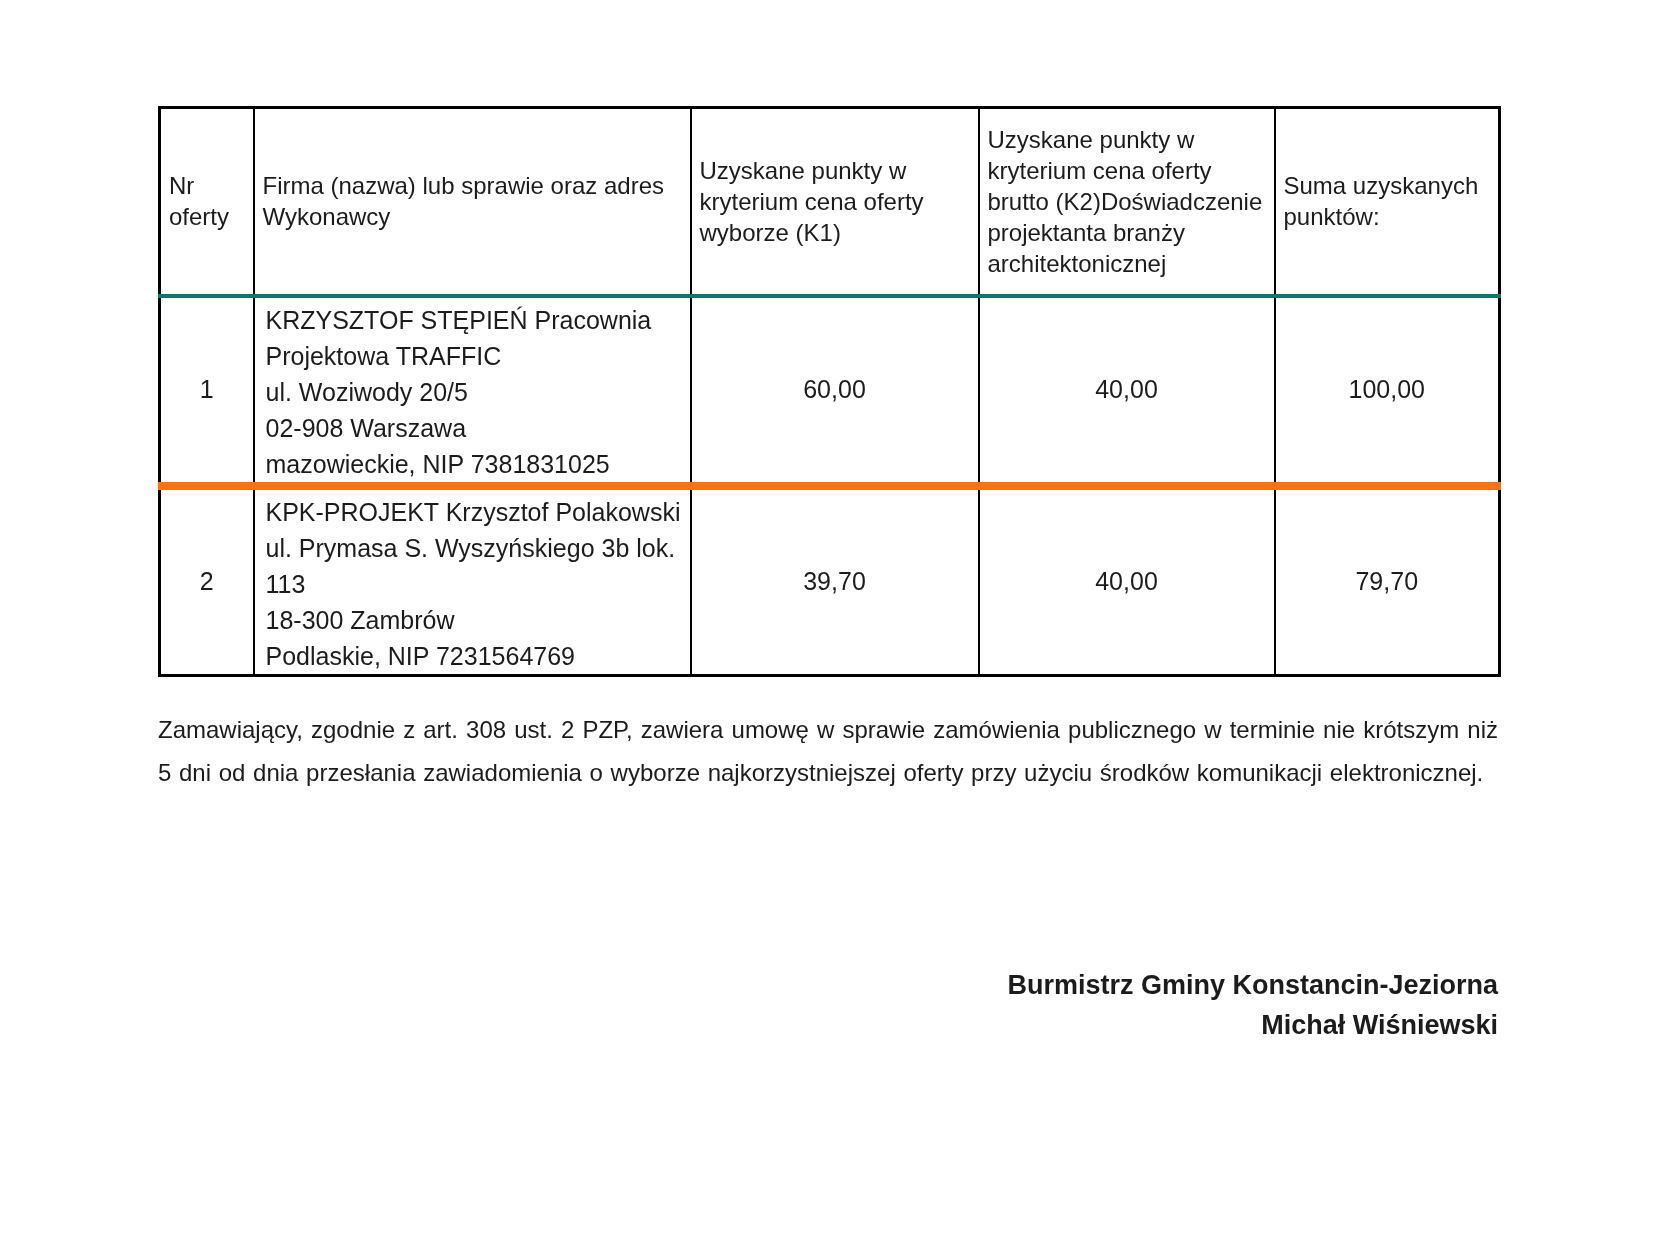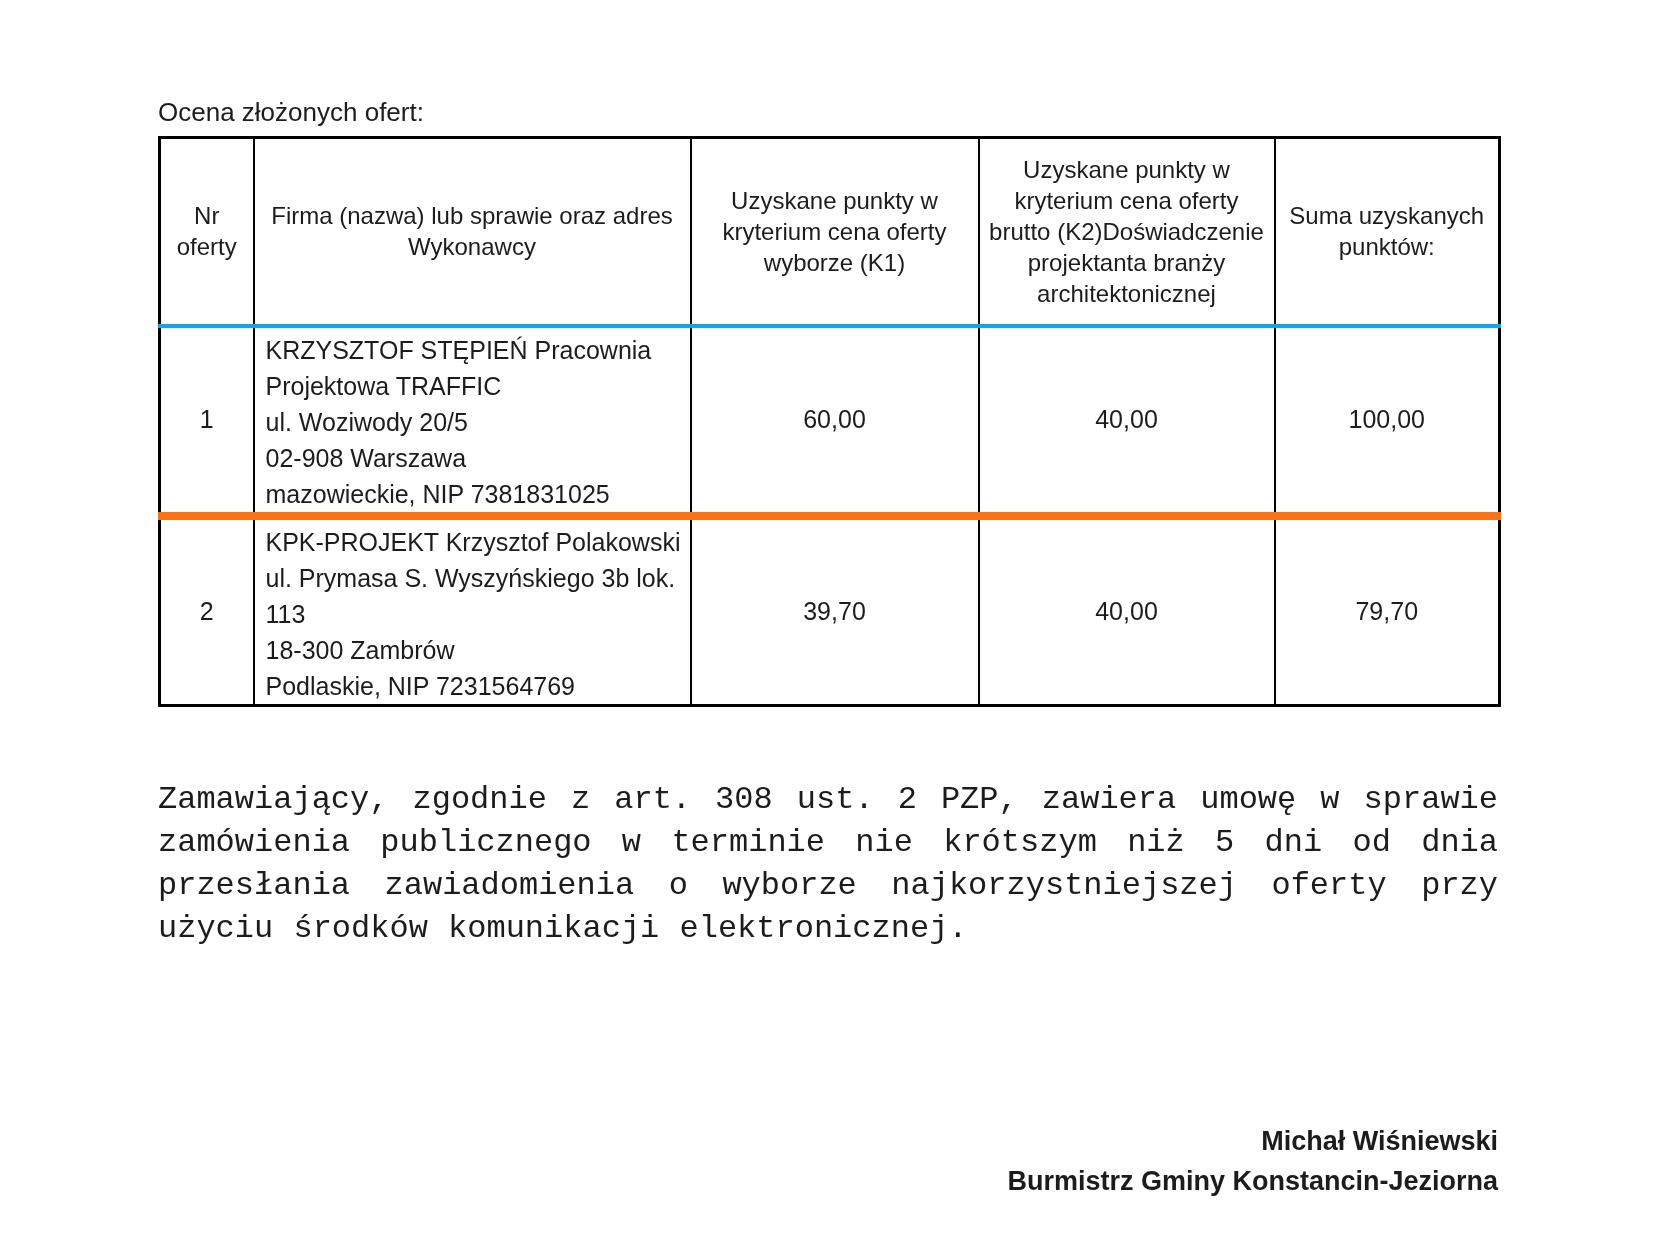--- a/index.html
+++ b/index.html
@@ -33,25 +33,25 @@
     width: 1340px;
     margin-top: 9px;
     border: 3px solid #000;
   }
   table.offers th,
   table.offers td {
     border: 2px solid #000;
     overflow: hidden;
   }
   table.offers thead th {
-    border-bottom: 4px solid #0ea5e9;
+    border-bottom: 4px solid #0f766e;
     font-weight: normal;
     font-size: 24px;
     line-height: 31px;
-    text-align: center;
+    text-align: left;
     vertical-align: middle;
     padding: 6px 8px;
   }
   table.offers thead tr { height: 188px; }
   table.offers tbody tr.row-1 { height: 184px; }
   table.offers tbody tr.row-2 { height: 187px; }
   table.offers tbody tr.row-1 td { border-bottom: 8px solid #f97316; }
   table.offers tbody td {
     font-size: 25px;
     text-align: center;
@@ -59,42 +59,40 @@
     padding: 0 6px;
   }
   table.offers tbody td.firma-cell {
     text-align: left;
     vertical-align: top;
     padding: 4px 8px 0 11px;
     line-height: 36px;
   }
   .firma-line { white-space: nowrap; }
   .paragraph {
-    margin-top: 71px;
-    font-size: 32px;
+    margin-top: 31px;
+    font-size: 24px;
     line-height: 43px;
     text-align: justify;
     word-spacing: 1px;
-    font-family: Liberation Mono, monospace;
   }
   .signature {
     margin-top: 171px;
     font-size: 27px;
     line-height: 40px;
     font-weight: bold;
     text-align: right;
   }
 </style>
 </head>
 <body>
 
 <div class="page">
   <div class="content">
 
-    <div class="doc-title">Ocena złożonych ofert:</div>
 
     <table class="offers">
       <colgroup>
         <col style="width:94px">
         <col style="width:437px">
         <col style="width:288px">
         <col style="width:296px">
         <col style="width:225px">
       </colgroup>
       <thead>
@@ -151,18 +149,18 @@
           <td>39,70</td>
           <td>40,00</td>
           <td>79,70</td>
         </tr>
       </tbody>
     </table>
 
     <div class="paragraph">Zamawiający, zgodnie z art. 308 ust. 2 PZP, zawiera umowę w sprawie zamówienia publicznego w terminie nie krótszym niż 5 dni od dnia przesłania zawiadomienia o wyborze najkorzystniejszej oferty przy użyciu środków komunikacji elektronicznej.</div>
 
     <div class="signature">
+      <div>Burmistrz Gminy Konstancin-Jeziorna</div>
       <div>Michał Wiśniewski</div>
-      <div>Burmistrz Gminy Konstancin-Jeziorna</div>
     </div>
 
   </div>
 </div>
 
 </body></html>

